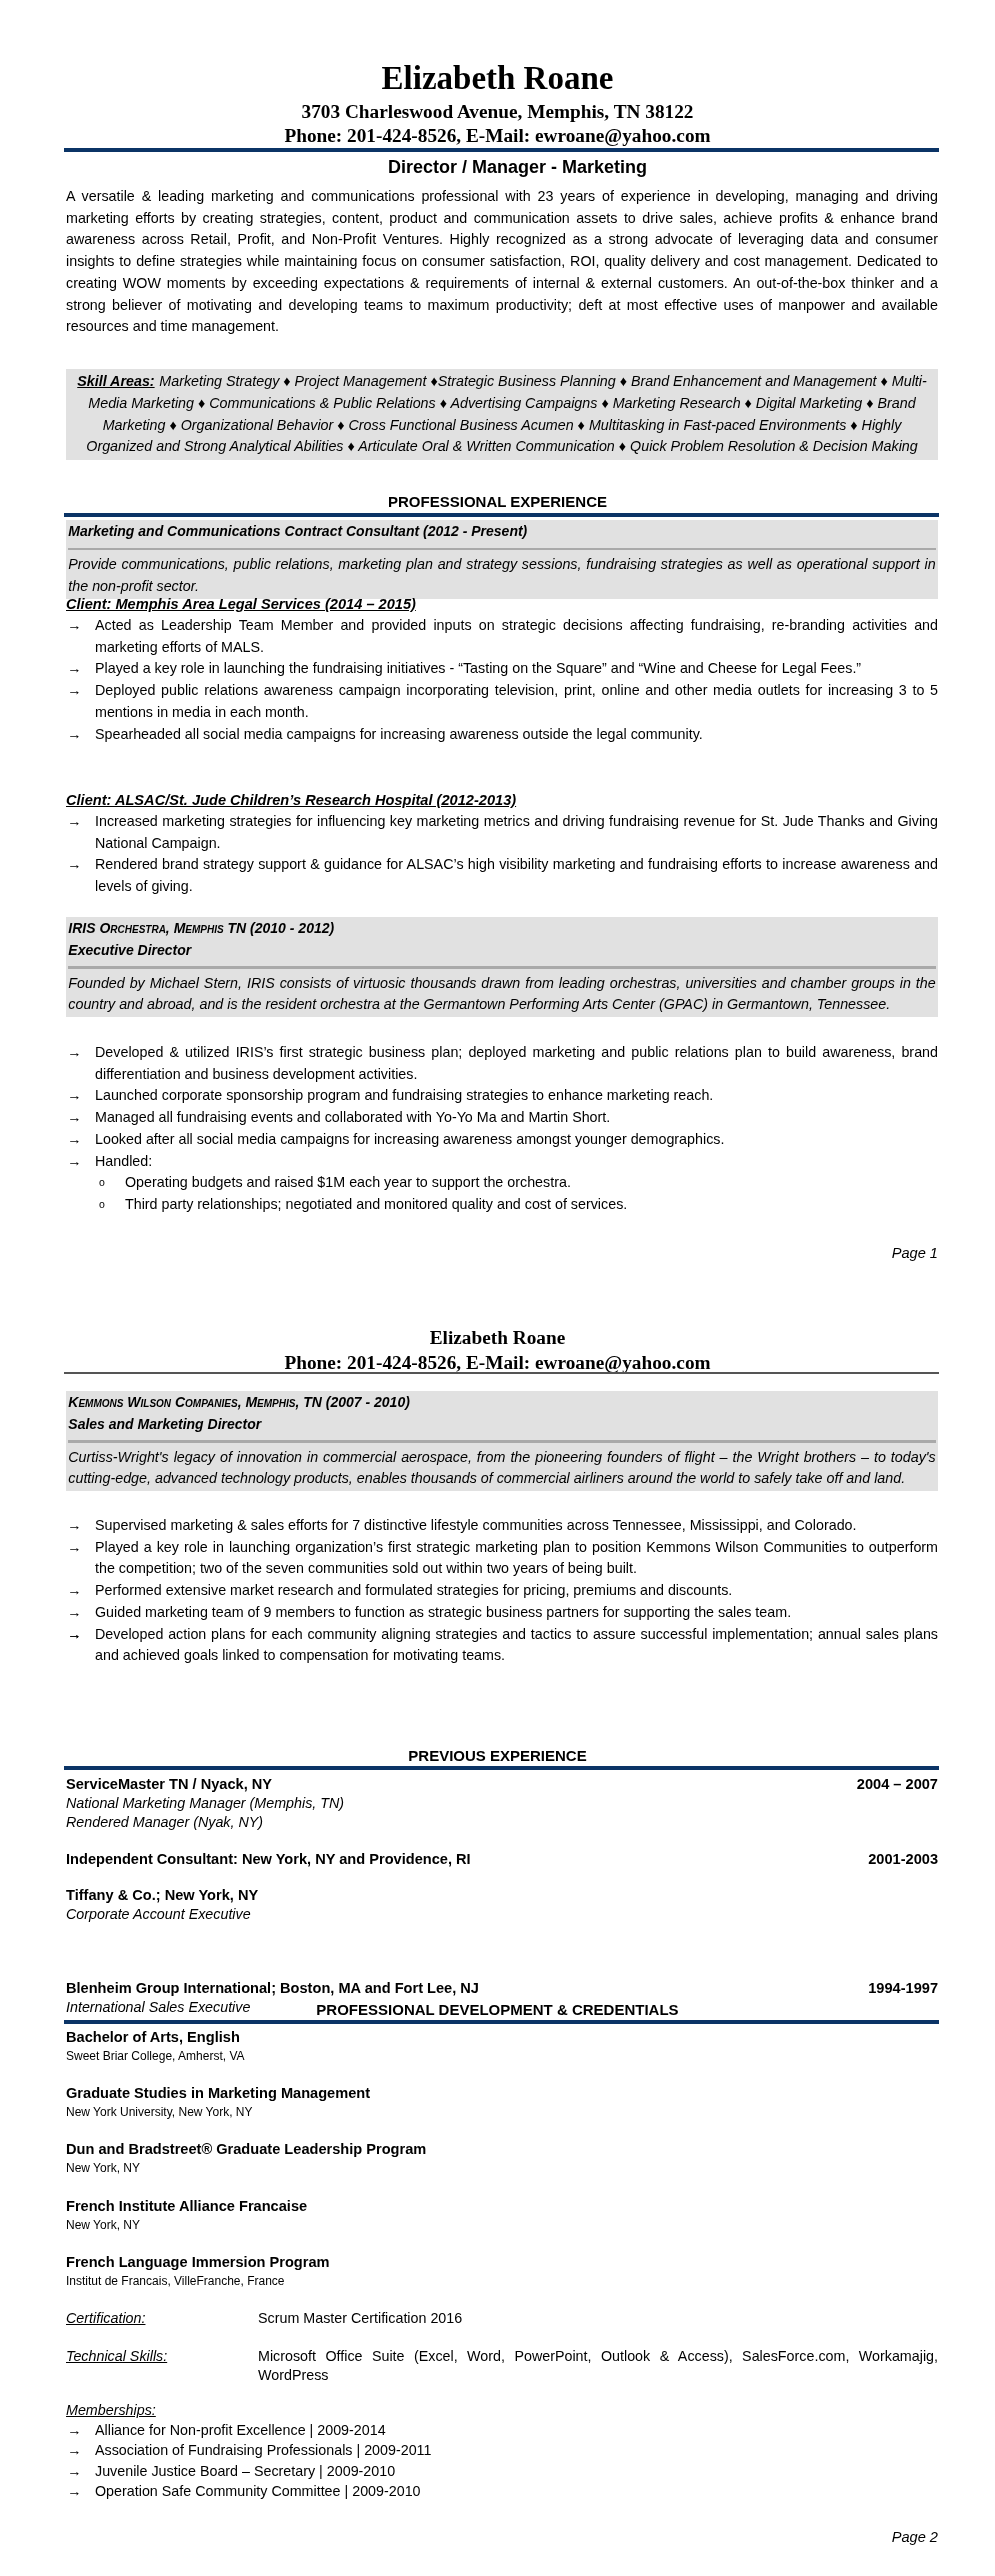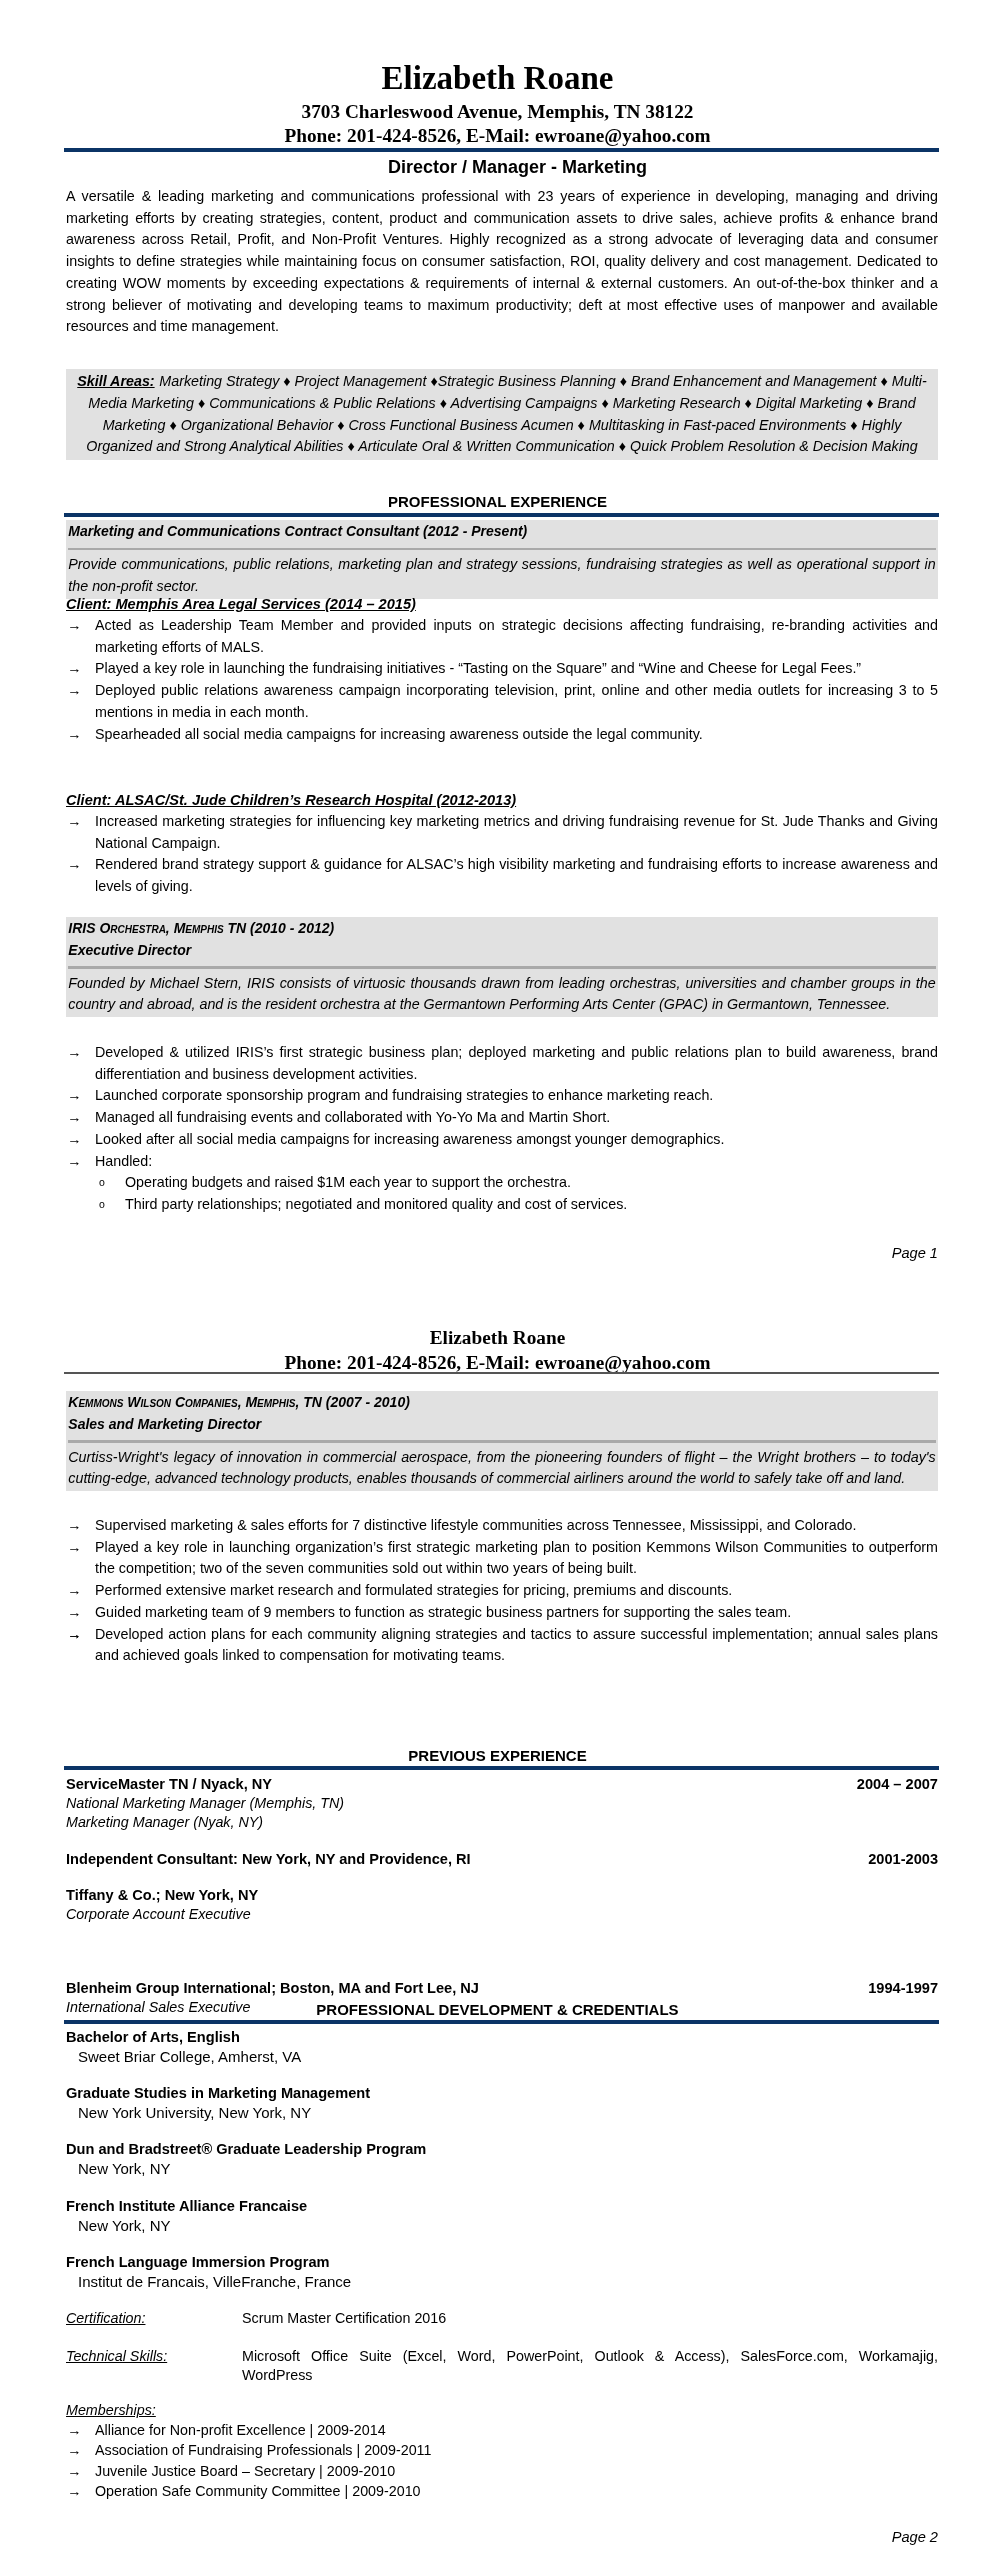--- a/index.html
+++ b/index.html
@@ -28,24 +28,24 @@
   ul.arrows { list-style:none; margin:0; padding:0; }
   ul.arrows li { position:relative; padding-left:29px; font-size:14.3px; line-height:21.7px; text-align:justify; }
   ul.arrows li .arr { position:absolute; left:1.2px; top:0; }
   ul.circles { list-style:none; margin:0; padding:0; }
   ul.circles li { position:relative; padding-left:59px; font-size:14.3px; line-height:21.7px; }
   ul.circles li .circ { position:absolute; left:33px; top:0; font-size:10.5px; }
   .pagenum { font-size:14.6px; font-style:italic; text-align:right; }
   .prev-row { display:flex; justify-content:space-between; font-size:14.6px; font-weight:bold; line-height:19.3px; }
   .prev-role { font-size:14.3px; font-style:italic; line-height:19px; }
   .edu-h { font-size:14.6px; font-weight:bold; line-height:19.3px; }
-  .edu-s { font-size:15px; line-height:19px;margin-left:12px; }
+  .edu-s { font-size:12px; line-height:19px; }
   .kv { display:flex; font-size:14.3px; line-height:19.3px; }
   .kv .k { width:176px; flex:none; font-style:italic; text-decoration:underline; }
-  .kv .v { flex:1; text-align:justify; }
+  .kv .v { flex:1; text-align:justify;margin-left:16px; }
   .mem-h { font-size:14.3px; font-style:italic; text-decoration:underline; line-height:17.6px; }
   ul.mem li { padding-left:29px; line-height:20.5px; text-align:left; }
 </style>
 </head>
 <body>
 
 <div class="page">
 
   <div class="abs serif center name" style="left:0;width:995px;top:60px;">Elizabeth Roane</div>
   <div class="abs serif center contact" style="left:0;width:995px;top:100px;">3703 Charleswood Avenue, Memphis, TN 38122</div>
@@ -135,21 +135,21 @@
 
   <div class="abs section-h" style="left:0;width:995px;top:1746px;">PREVIOUS EXPERIENCE</div>
   <div class="rule-blue" style="top:1766px;"></div>
 
   <div class="content" style="top:1775px;">
     <div class="prev-row">
         <span>ServiceMaster TN / Nyack, NY</span>
         <span>2004 – 2007</span>
       </div>
     <div class="prev-role">National Marketing Manager (Memphis, TN)</div>
-    <div class="prev-role">Marketing Manager (Nyak, NY)</div>
+    <div class="prev-role">Rendered Manager (Nyak, NY)</div>
   </div>
 
   <div class="content" style="top:1850px;">
     <div class="prev-row">
         <span>Independent Consultant: New York, NY and Providence, RI</span>
         <span>2001-2003</span>
       </div>
   </div>
 
   <div class="content" style="top:1886px;">

